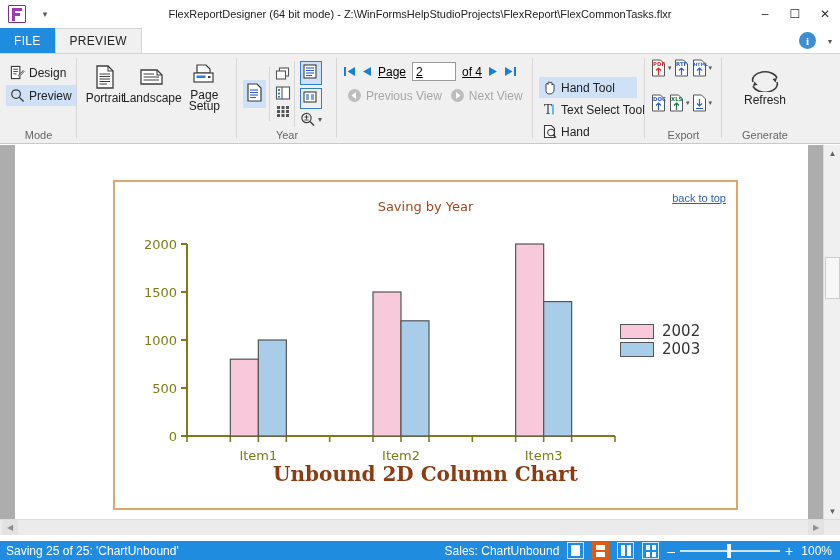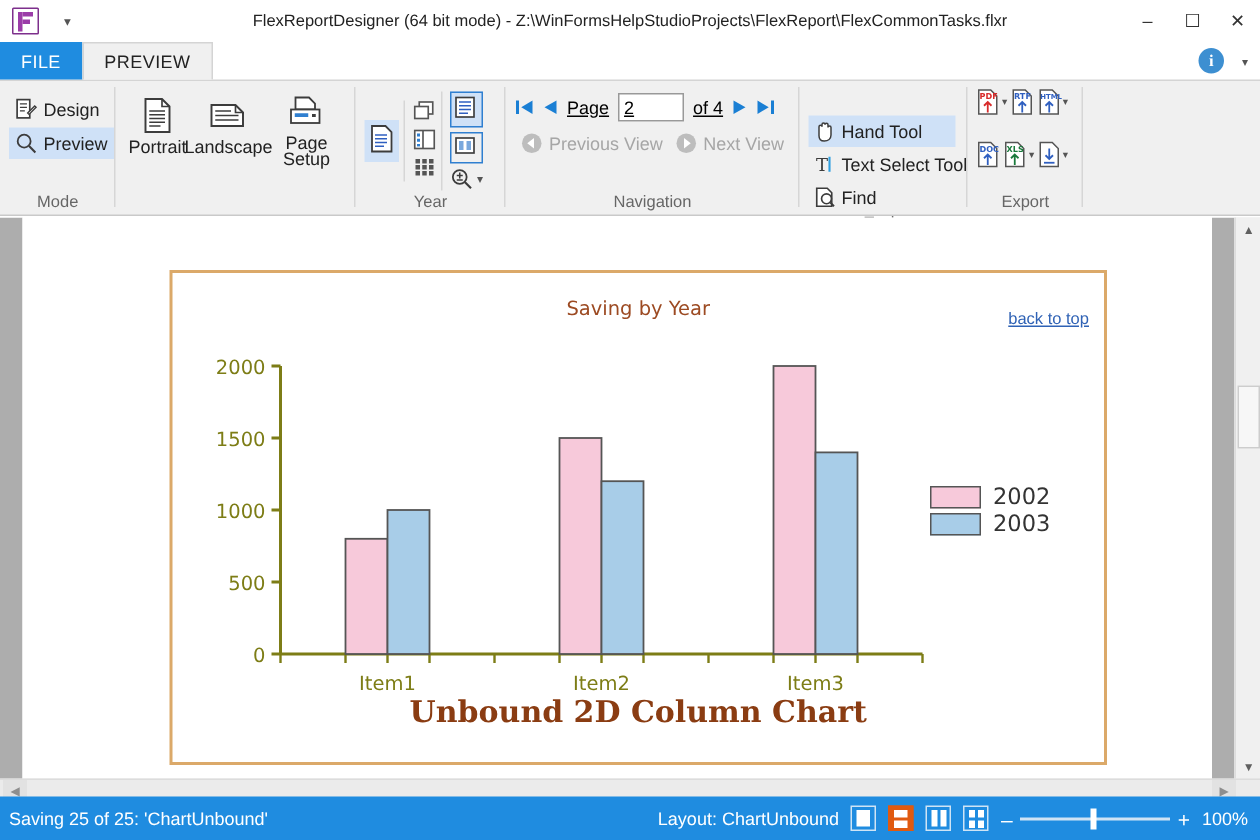--- a/index.html
+++ b/index.html
@@ -110,21 +110,21 @@
   #chartbox {
     position:absolute; left:98px; top:35px; width:625px; height:330px;
     border:2px solid #dba969; background:#fff;
   }
   #chart-title {
     position:absolute; left:0; right:0; top:17px; text-align:center;
     font-size:13px; color:#9c4a22; font-family:"DejaVu Sans", sans-serif;
   }
   #back-to-top {
     position:absolute; right:10px; top:10px;
-    font-size:11px; color:#2f62b5;margin-top:15px;
+    font-size:11px; color:#2f62b5;
   }
   #chart-caption {
     position:absolute; left:0; right:0; bottom:22px; text-align:center;
     font-size:20px; font-weight:bold; color:#8a3c12;
     font-family:"DejaVu Serif", serif;
   }
   #plot { position:absolute; left:0; top:0; width:625px; height:330px; }
   #legend {
     position:absolute; left:505px; top:140px;
     font-family:"DejaVu Sans", sans-serif; font-size:15px; color:#333;
@@ -153,21 +153,21 @@
   #hscroll .arr {
     position:absolute; top:0; width:16px; height:15px;
     display:flex; align-items:center; justify-content:center;
     color:#8e8e8e; font-size:8px; background:#e2e2e2;
   }
   #hscroll .arr.l { left:2px; }
   #hscroll .arr.r { right:16px; }
 
   
   #statusbar {
-    position:absolute; left:0; bottom:0; width:840px; height:29px;
+    position:absolute; left:0; bottom:0; width:840px; height:19px;
     background:#1f8ce0; color:#fff;
     display:flex; align-items:center; font-size:12px;
   }
   #status-msg { margin-left:6px; }
   #status-right {
     margin-left:auto; display:flex; align-items:center; gap:8px; padding-right:8px;
   }
   .vmode {
     width:17px; height:17px; background:#1f8ce0;
     border:1px solid #cfe4f5; position:relative;
@@ -418,21 +418,20 @@
           <span class="ico">
             <svg width="15" height="15" viewBox="0 0 15 15">
                 <circle cx="7.5" cy="7.5" r="6.5" fill="#bdbdbd"></circle>
                 <path d="M6 4 L10.5 7.5 L6 11 Z" fill="#fff"></path>
               </svg>
           </span>
           <span>Next View</span>
         </div>
       </div>
     </div>
-    <div class="glabel">Navigation</div>
   </div>
 
   <div class="rgroup" style="width:112px">
     <div class="gbody" style="flex-direction:column;padding-top:23px;gap:1px;align-items:flex-start;">
       <div class="smallbtn sel" style="width:98px">
         <span class="ico">
           <svg width="14" height="15" viewBox="0 0 14 15">
               <path d="M3 9 V4.5 a1 1 0 0 1 2 0 V3 a1 1 0 0 1 2 0 V3.2 a1 1 0 0 1 2 0 V5 a1 1 0 0 1 2 0 V10 c0 2.5 -2 4 -4.5 4 S3 12.5 3 10.5 Z" fill="#fff" stroke="#3c3c3c" stroke-width="1"></path>
             </svg>
         </span>
@@ -448,21 +447,21 @@
         <span>Text Select Tool</span>
       </div>
       <div class="smallbtn">
         <span class="ico">
           <svg width="14" height="15" viewBox="0 0 14 15">
               <path d="M1.5 1.5 h7 l3 3 v9 h-10 z" fill="#fff" stroke="#3c3c3c" stroke-width="1.1"></path>
               <circle cx="8" cy="8.5" r="3.3" fill="#fff" stroke="#3c3c3c" stroke-width="1.1"></circle>
               <line x1="10.5" y1="11" x2="13" y2="13.5" stroke="#3c3c3c" stroke-width="1.3"></line>
             </svg>
         </span>
-        <span>Find</span>
+        <span>Hand</span>
       </div>
     </div>
     <div class="glabel">Tools</div>
   </div>
 
   <div class="rgroup" style="width:77px">
     <div class="gbody" style="flex-wrap:wrap;padding-top:5px;gap:1px 2px;width:77px;">
       <div style="display:flex;align-items:center;gap:1px">
         <span class="ico">
           <svg width="16" height="18" viewBox="0 0 16 18">
@@ -518,20 +517,36 @@
               <path d="M7.5 5 V12 M5 9.5 L7.5 12 L10 9.5" stroke="#2f5fc0" stroke-width="1.2" fill="none"></path>
               <line x1="4" y1="14.5" x2="11" y2="14.5" stroke="#2f5fc0" stroke-width="1.2"></line>
             </svg>
         </span>
         <span style="font-size:7px;color:#555">▾</span>
       </div>
     </div>
     <div class="glabel">Export</div>
   </div>
 
+  <div class="rgroup nodiv" style="width:86px">
+    <div class="gbody" style="justify-content:center;padding-top:10px;">
+      <div class="bigbtn">
+        <span class="ico">
+          <svg width="34" height="26" viewBox="0 0 34 26">
+            <path d="M5 16 a12 8 0 0 1 24 -4" fill="none" stroke="#3c3c3c" stroke-width="1.6"></path>
+            <path d="M29 16 a12 8 0 0 1 -24 4" fill="none" stroke="#3c3c3c" stroke-width="1.6"></path>
+            <path d="M29 12 l-4.5 1 l3 3.5 Z" fill="#3c3c3c"></path>
+            <path d="M5 20 l4.5 -1 l-3 -3.5 Z" fill="#3c3c3c"></path>
+          </svg>
+        </span>
+        <span class="lbl">Refresh</span>
+      </div>
+    </div>
+    <div class="glabel">Generate</div>
+  </div>
 </div>
 
 <div id="docwrap">
   <div id="leftmargin"></div>
   <div id="rightmargin"></div>
 
   <div id="page">
     <div id="chartbox">
 
       <a id="back-to-top" href="#">back to top</a>
@@ -610,21 +625,21 @@
 </div>
 
 <div id="hscroll">
   <div class="arr l">◀</div>
   <div class="arr r">▶</div>
 </div>
 
 <div id="statusbar">
   <div id="status-msg">Saving 25 of 25: 'ChartUnbound'</div>
   <div id="status-right">
-    <span>Layout: ChartUnbound</span>
+    <span>Sales: ChartUnbound</span>
 
     <span class="vmode">
       <i style="left:3px;top:2px;width:9px;height:11px;"></i>
     </span>
     <span class="vmode on">
       <i style="left:3px;top:2px;width:9px;height:5px;"></i>
       <i style="left:3px;top:9px;width:9px;height:5px;"></i>
     </span>
     <span class="vmode">
       <i style="left:3px;top:2px;width:4px;height:11px;"></i>

